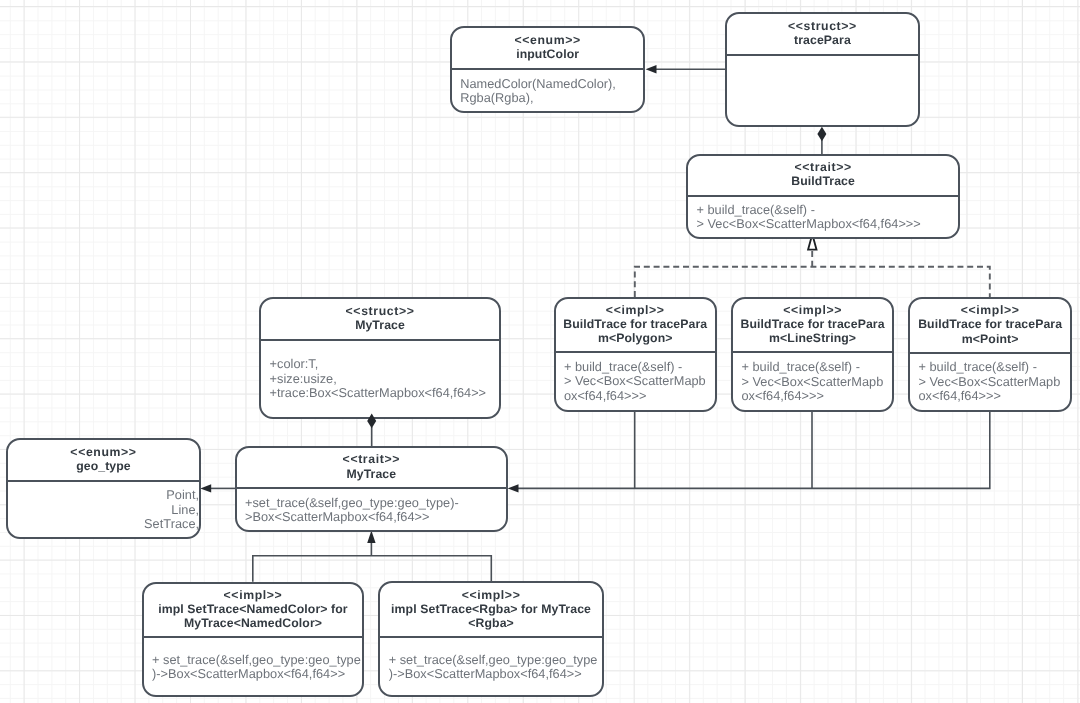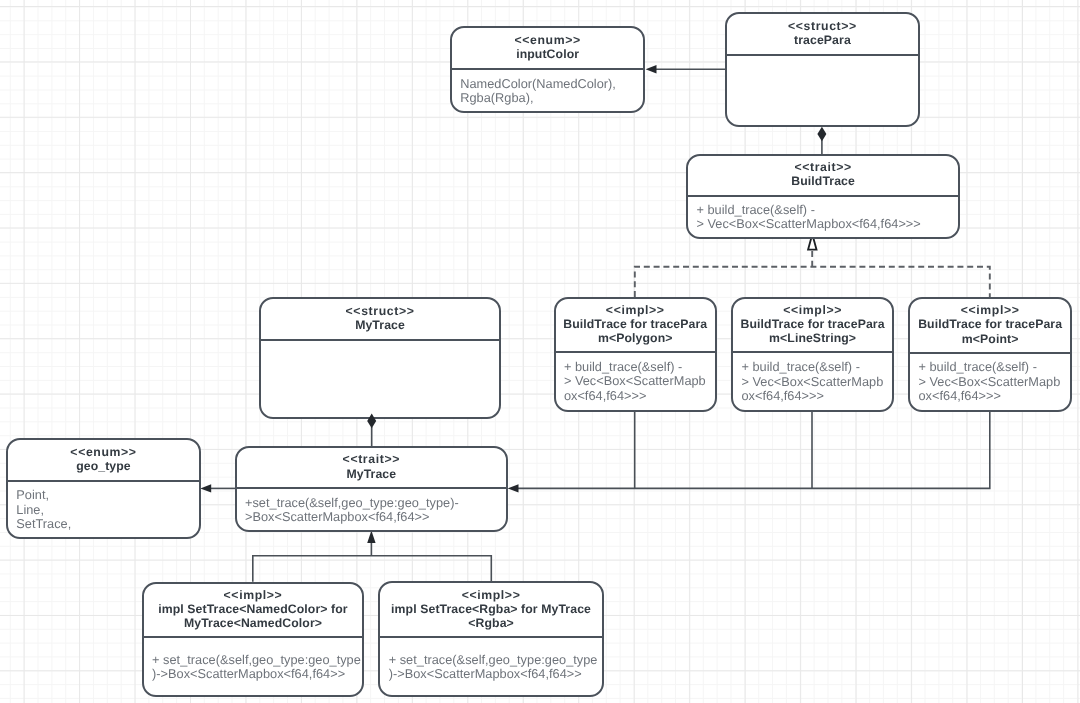--- a/index.html
+++ b/index.html
@@ -130,28 +130,29 @@
         </div>
         <div class="sep"></div>
         <div class="bodytext" style="line-height: 14.6px;"><div>+ build_trace(&amp;self) -</div><div>&gt; Vec&lt;Box&lt;ScatterMapb</div><div>ox&lt;f64,f64&gt;&gt;&gt;</div></div>
       </div>
       <div class="node" style="left: 259.2px; top: 296.7px; width: 241.7px; height: 122.5px;">
         <div class="hdr" style="height: 40.1px;">
           <div class="stereo">&lt;&lt;struct&gt;&gt;</div>
           <div class="cname">MyTrace</div>
         </div>
         <div class="sep"></div>
+        <div class="bodytext" style="line-height: 14.6px;"><div>+color:T,</div><div>+size:usize,</div><div>+trace:Box&lt;ScatterMapbox&lt;f64,f64&gt;&gt;</div></div>
       </div>
       <div class="node" style="left: 5.9px; top: 438.3px; width: 195.2px; height: 100.8px;">
         <div class="hdr" style="height: 39.9px;">
           <div class="stereo">&lt;&lt;enum&gt;&gt;</div>
           <div class="cname">geo_type</div>
         </div>
         <div class="sep"></div>
-        <div class="bodytext" style="line-height: 14.6px;"><div>Point,</div><div>Line,</div><div>SetTrace,</div></div>
+        <div class="bodytext" style="line-height: 14.6px; align-items: flex-end;"><div>Point,</div><div>Line,</div><div>SetTrace,</div></div>
       </div>
       <div class="node" style="left: 234.6px; top: 446px; width: 273.4px; height: 86.1px;">
         <div class="hdr" style="height: 39px;">
           <div class="stereo">&lt;&lt;trait&gt;&gt;</div>
           <div class="cname">MyTrace</div>
         </div>
         <div class="sep"></div>
         <div class="bodytext" style="line-height: 13.75px;"><div>+set_trace(&amp;self,geo_type:geo_type)-</div><div>&gt;Box&lt;ScatterMapbox&lt;f64,f64&gt;&gt;</div></div>
       </div>
       <div class="node" style="left: 141.7px; top: 581.5px; width: 222.6px; height: 115.2px;">

